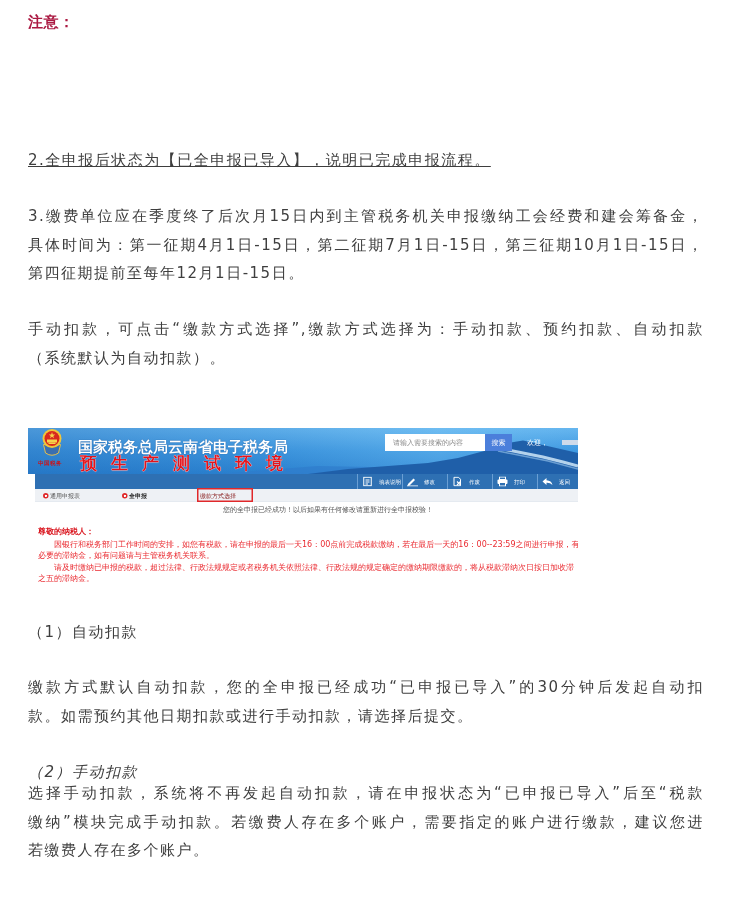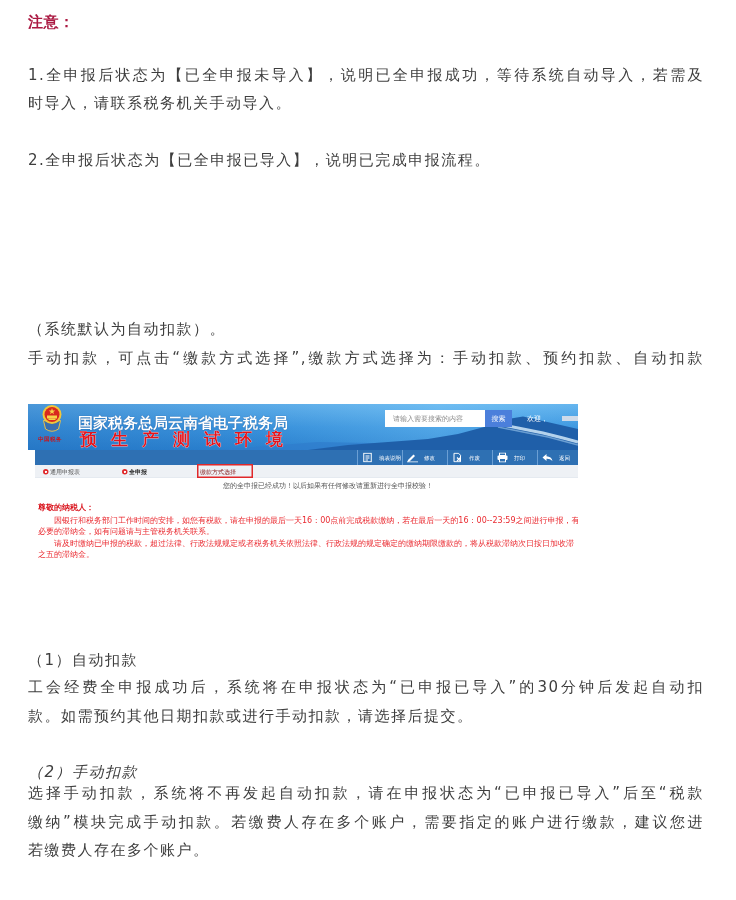--- a/index.html
+++ b/index.html
@@ -6,30 +6,30 @@
 html,body{width:736px;height:900px;background:#ffffff;overflow:hidden;}
 body{position:relative;font-family:"DejaVu Sans","Liberation Sans",sans-serif;color:var(--body_text,#3e3e3e);}
 .page{position:absolute;left:0;top:0;width:736px;height:900px;padding-left:8px;}
 
 
 .blk{position:absolute;left:28px;width:676px;font-size:15px;line-height:28.5px;letter-spacing:1.5px;color:var(--body_text,#3e3e3e);}
 .ln{display:block;height:28.5px;overflow:hidden;}
 .ln.j{text-align:justify;text-align-last:justify;}
 .note-heading{top:8px;color:var(--notice_heading,#ab1942);font-weight:bold;letter-spacing:0.5px;}
 .b-n1{top:60.5px;}
-.b-n2{top:145.5px;}
+.b-n2{top:145.5px;text-decoration:underline;}
 .b-n3{top:202px;}
 .b-s4{top:315px;}
-.b-h1{top:618px;margin-top:28px;}
+.b-h1{top:618px;}
 .b-p1{top:673px;}
 .b-h2{top:757.5px;font-style:italic;}
 .b-p2{top:779px;}
 
 
-.fig{position:absolute;left:28px;top:404px;width:550px;height:171px;overflow:hidden;background:#3b82f6;}
+.fig{position:absolute;left:28px;top:428px;width:550px;height:171px;overflow:hidden;background:#3b82f6;}
 .cv{position:absolute;left:0;top:0;width:1100px;height:342px;transform:scale(0.5);transform-origin:0 0;overflow:hidden;background:#fff;font-family:"DejaVu Sans","Liberation Sans",sans-serif;}
 
 .banner{position:absolute;left:0;top:0;width:1100px;height:92px;overflow:hidden;
   background:linear-gradient(180deg,#66b6ef 0%,#3f99e1 50%,#2c84d2 100%);}
 .banner-shade{position:absolute;left:0;top:0;width:1100px;height:92px;
   background:linear-gradient(90deg,rgba(25,95,175,0.35) 0%,rgba(25,95,175,0.1) 45%,rgba(140,210,250,0.25) 75%,rgba(0,0,0,0) 100%);}
 .mtn{position:absolute;left:0;top:0;}
 .emblem{position:absolute;left:24px;top:1px;width:48px;height:58px;}
 .emblem-cap{position:absolute;left:20px;top:64px;font-size:11px;line-height:12px;color:#c8161d;font-weight:bold;letter-spacing:1px;white-space:nowrap;font-family:"DejaVu Serif",serif;}
 .site-title{position:absolute;left:100px;top:21px;font-size:30px;line-height:32px;font-weight:bold;color:#fff;white-space:nowrap;text-shadow:0 0 2px rgba(20,60,120,.7);}
@@ -61,33 +61,34 @@
 .nl{display:block;height:23px;font-size:16px;line-height:23px;color:var(--notice_red,#ea2a30);white-space:nowrap;overflow:hidden;}
 .nl.ind{padding-left:32px;}
 </style>
 </head>
 <body>
 
 <div class="page">
 
   <div class="blk note-heading">注意：</div>
 
-  <div class="blk b-n1">
-    <span class="ln j">1.全申报后状态为【已全申报未导入】，说明已全申报成功，等待系统自动导入，若需及</span>
-    <span class="ln">时导入，请联系税务机关手动导入。</span>
-  </div>
 
   <div class="blk b-n2">
     <span class="ln">2.全申报后状态为【已全申报已导入】，说明已完成申报流程。</span>
   </div>
 
+  <div class="blk b-n3">
+    <span class="ln j">3.缴费单位应在季度终了后次月15日内到主管税务机关申报缴纳工会经费和建会筹备金，</span>
+    <span class="ln j">具体时间为：第一征期4月1日-15日，第二征期7月1日-15日，第三征期10月1日-15日，</span>
+    <span class="ln">第四征期提前至每年12月1日-15日。</span>
+  </div>
 
   <div class="blk b-s4">
+    <span class="ln j">手动扣款，可点击“缴款方式选择”,缴款方式选择为：手动扣款、预约扣款、自动扣款</span>
     <span class="ln">（系统默认为自动扣款）。</span>
-    <span class="ln j">手动扣款，可点击“缴款方式选择”,缴款方式选择为：手动扣款、预约扣款、自动扣款</span>
   </div>
 
   <div class="fig">
     <div class="cv">
 
       <div class="banner">
         <div class="banner-shade"></div>
         <svg class="mtn" width="1100" height="92" viewBox="0 0 1100 92">
           <polygon points="380,92 480,84 580,76 680,78 760,82 860,72 1100,70 1100,92" fill="#2f7ccc" opacity="0.7"></polygon>
           <polygon points="560,92 640,82 720,76 800,70 860,60 920,44 960,30 990,25 1030,34 1100,50 1100,92" fill="#1f5fa9"></polygon>
@@ -192,21 +193,21 @@
         <span class="nl">之五的滞纳金。</span>
       </div>
 
     </div>
   </div>
 
   <div class="blk b-h1">
     <span class="ln">（1）自动扣款</span>
   </div>
   <div class="blk b-p1">
-    <span class="ln j">工会经费全申报成功后，系统将在申报状态为“已申报已导入”的30分钟后发起自动扣</span>
+    <span class="ln j">缴款方式默认自动扣款，您的全申报已经成功“已申报已导入”的30分钟后发起自动扣</span>
     <span class="ln">款。如需预约其他日期扣款或进行手动扣款，请选择后提交。</span>
   </div>
 
   <div class="blk b-h2">
     <span class="ln">（2）手动扣款</span>
   </div>
   <div class="blk b-p2">
     <span class="ln j">选择手动扣款，系统将不再发起自动扣款，请在申报状态为“已申报已导入”后至“税款</span>
     <span class="ln j">缴纳”模块完成手动扣款。若缴费人存在多个账户，需要指定的账户进行缴款，建议您进</span>
     <span class="ln">若缴费人存在多个账户。</span>

